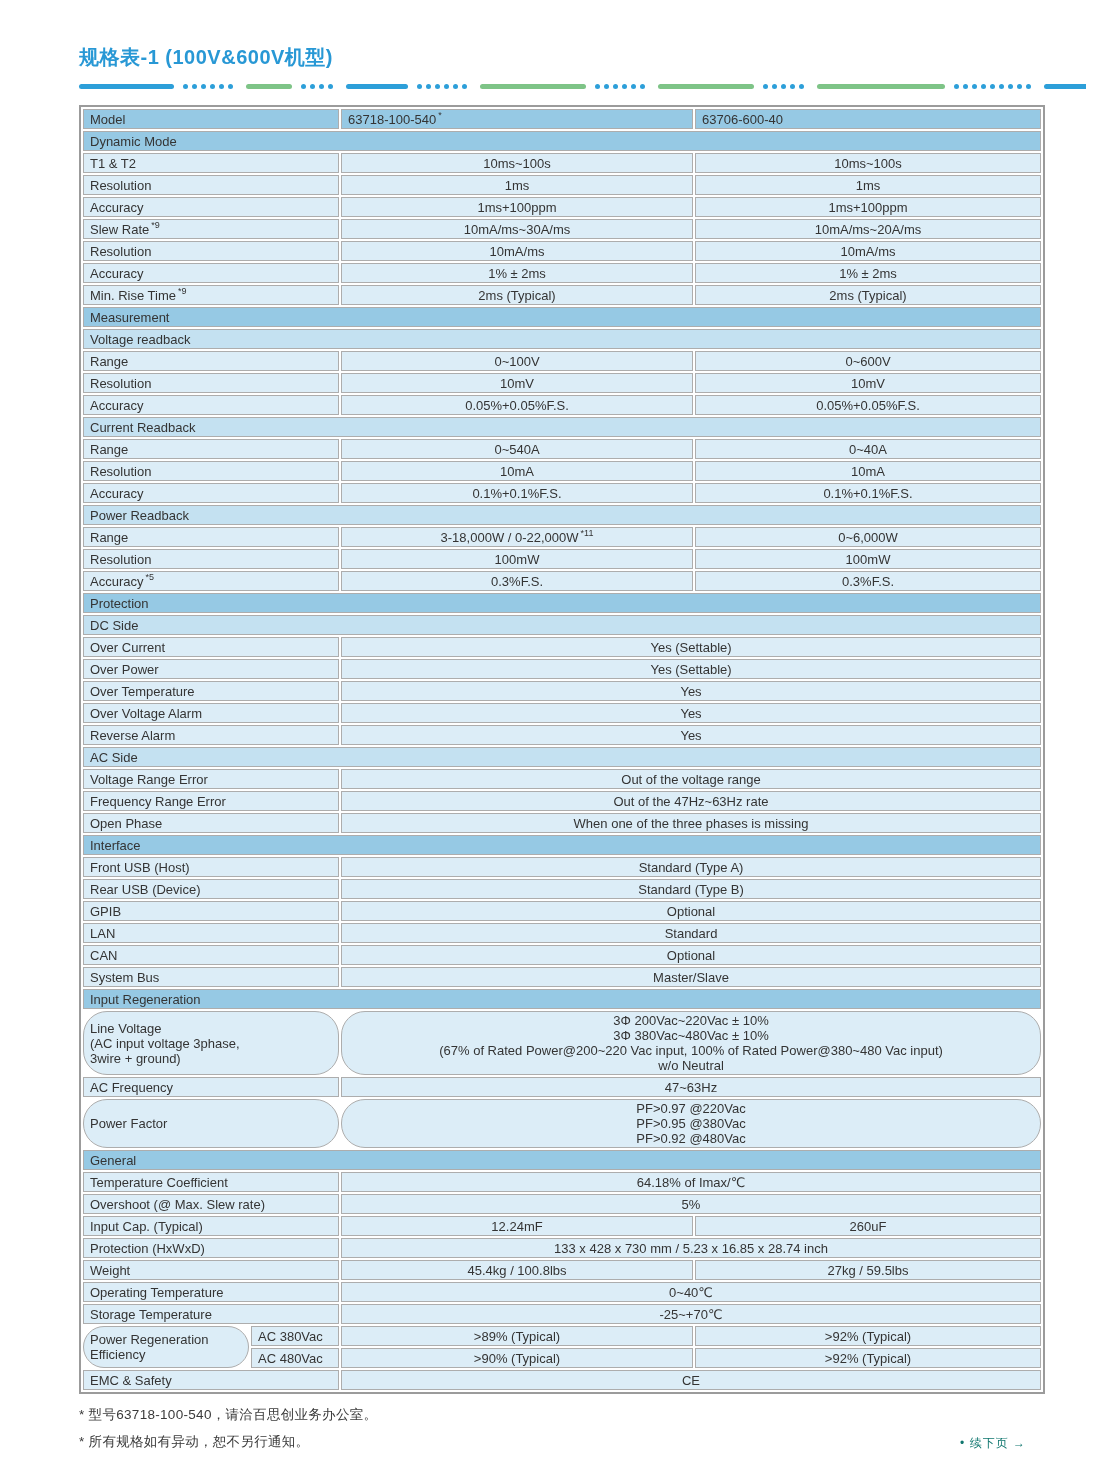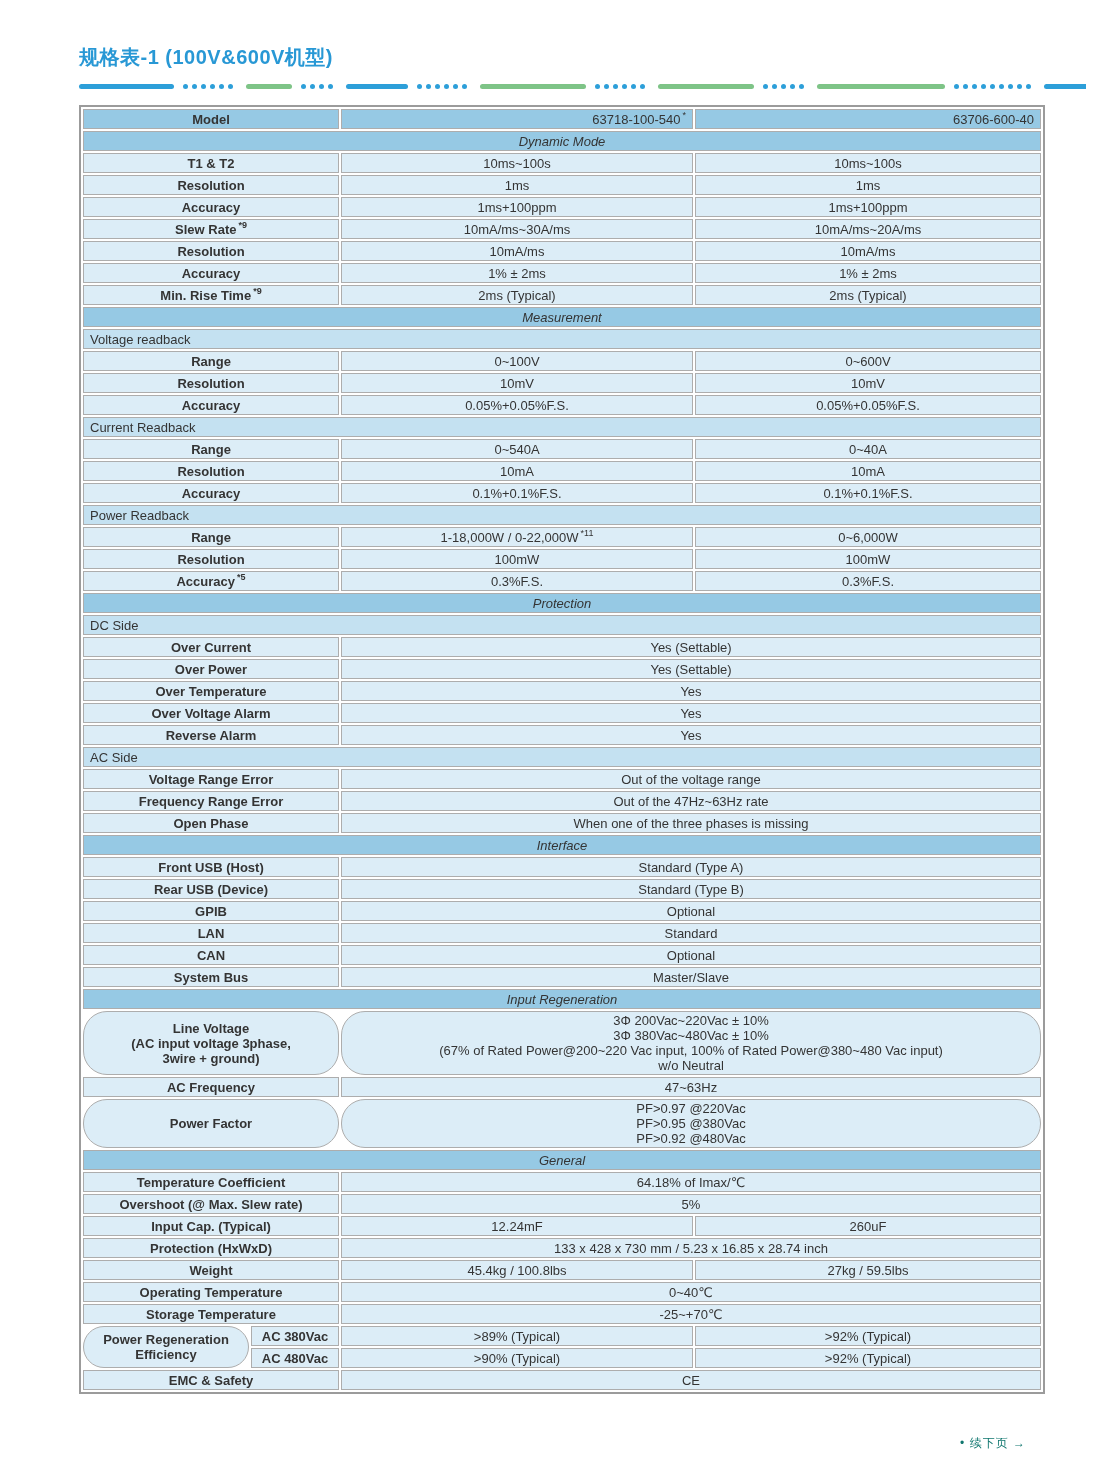--- a/index.html
+++ b/index.html
@@ -20,26 +20,26 @@
   .c-green{background:var(--decor-green,#7ec487);}
 
   table.spec{
     table-layout:fixed;width:966px;border-collapse:separate;border-spacing:2px;
     background:#fff;border:2px solid #9b9b9b;
   }
   td{
     border:1px solid #adadad;font-size:13px;line-height:15px;
     padding:1px 6px;height:16px;overflow:hidden;white-space:nowrap;
   }
-  td.lbl{background:var(--row-bg,#dcedf7);text-align:center;font-weight:bold;}
+  td.lbl{background:var(--row-bg,#dcedf7);text-align:left;}
   td.val{background:var(--row-bg,#dcedf7);text-align:center;}
-  td.sec{background:var(--section-bg,#96c9e4);text-align:center;font-size:13px;font-style:italic;}
+  td.sec{background:var(--section-bg,#96c9e4);text-align:left;font-size:13px;}
   td.subsec{background:var(--subsection-bg,#c4e1f1);text-align:left;}
   td.hdr{background:var(--section-bg,#96c9e4);}
-  td.hdr.val{text-align:right;}
+  td.hdr.val{text-align:left;}
   td.multi{white-space:normal;border-radius:24px;}
   sup{font-size:9px;line-height:0;margin-left:2px;}
   .vline{display:block;}
 
   .footnotes{margin-top:12px;}
   .footnote{font-size:13.5px;color:#3a3a3a;margin:0 0 9px 0;letter-spacing:0.3px;}
   .continued{
     position:absolute;right:60px;bottom:18px;font-size:12px;color:#0f766e;
     letter-spacing:1px;
   }
@@ -197,21 +197,21 @@
           <tr>
             <td class="lbl" colspan="2"><span>Accuracy</span></td>
             <td class="val"><span>0.1%+0.1%F.S.</span></td>
             <td class="val"><span>0.1%+0.1%F.S.</span></td>
           </tr>
           <tr>
             <td class="subsec" colspan="4"><span>Power Readback</span></td>
           </tr>
           <tr>
             <td class="lbl" colspan="2"><span>Range</span></td>
-            <td class="val"><span>1-18,000W / 0-22,000W</span><sup>*11</sup></td>
+            <td class="val"><span>3-18,000W / 0-22,000W</span><sup>*11</sup></td>
             <td class="val"><span>0~6,000W</span></td>
           </tr>
           <tr>
             <td class="lbl" colspan="2"><span>Resolution</span></td>
             <td class="val"><span>100mW</span></td>
             <td class="val"><span>100mW</span></td>
           </tr>
           <tr>
             <td class="lbl" colspan="2"><span>Accuracy</span><sup>*5</sup></td>
             <td class="val"><span>0.3%F.S.</span></td>
@@ -359,20 +359,24 @@
             <td class="val"><span>&gt;90% (Typical)</span></td>
             <td class="val"><span>&gt;92% (Typical)</span></td>
           </tr>
           <tr>
             <td class="lbl" colspan="2"><span>EMC &amp; Safety</span></td>
             <td class="val" colspan="2"><span>CE</span></td>
           </tr>
         </tbody>
     </table>
 
+    <div class="footnotes">
+      <p class="footnote">* 型号63718-100-540，请洽百思创业务办公室。</p>
+      <p class="footnote">* 所有规格如有异动，恕不另行通知。</p>
+    </div>
   </div>
 
   <div class="continued">
     <span>•</span>
     <span>续下页</span>
     <span class="arrow">→</span>
   </div>
 </div>
 
 </body></html>

